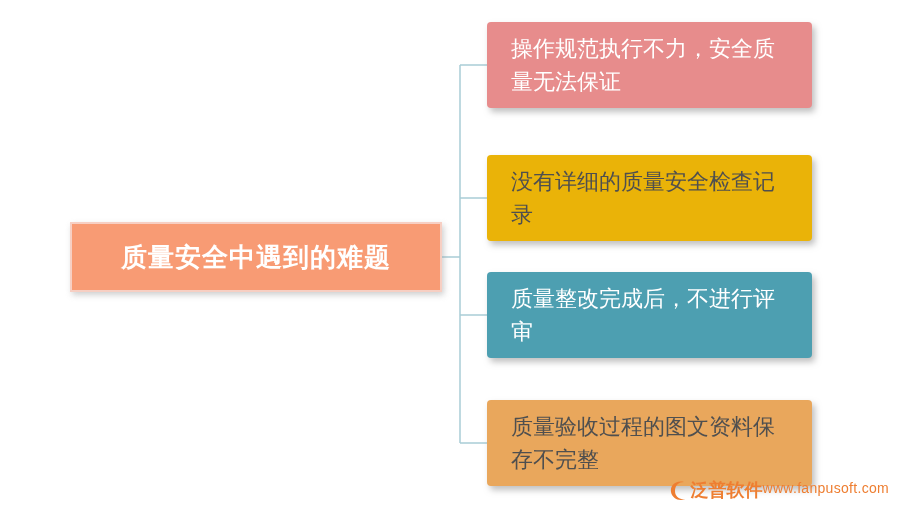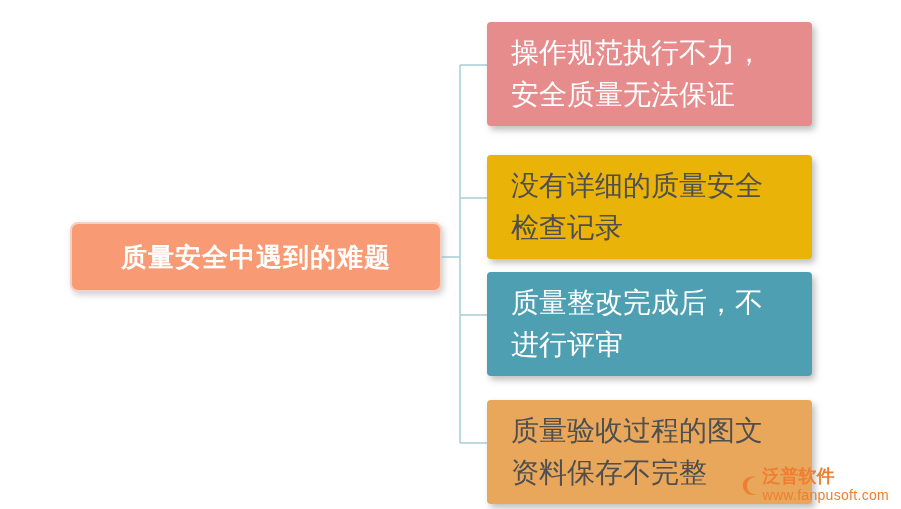--- a/index.html
+++ b/index.html
@@ -3,43 +3,43 @@
 <meta charset="utf-8">
 <style>
   html,body{margin:0;padding:0;background:#ffffff;}
   .canvas{
     position:relative;width:901px;height:509px;background:#ffffff;overflow:hidden;
     font-family:"Liberation Sans","DejaVu Sans",sans-serif;
   }
   .connectors{position:absolute;left:0;top:0;pointer-events:none;}
   .root-node{
     position:absolute;left:70px;top:222px;width:372px;height:70px;box-sizing:border-box;
-    border:2px solid;border-radius:8px;
+    border:2px solid;border-radius:0;
     display:flex;align-items:center;justify-content:center;
     font-size:26px;font-weight:bold;letter-spacing:1px;
     box-shadow:2px 3px 6px rgba(150,150,150,0.45);
     cursor:default;
   }
   .child{
     position:absolute;left:487px;width:325px;box-sizing:border-box;
-    padding:10px 24px;font-size:28px;line-height:1.5;
+    padding:10px 24px;font-size:22px;line-height:1.5;
     border-radius:4px;
     box-shadow:3px 4px 6px rgba(130,130,130,0.5);
     cursor:default;
   }
   .c1{top:22px}
   .c2{top:155px}
   .c3{top:272px}
   .c4{top:400px}
   .watermark{
     position:absolute;right:12px;bottom:6px;
     display:flex;align-items:center;gap:4px;
   }
   .logo svg{display:block}
-  .wm-text{display:flex;flex-direction:column;line-height:1.15;align-items:flex-start;}
+  .wm-text{display:flex;flex-direction:row;line-height:1.15;align-items:flex-start;}
   .brand{font-size:18px;font-weight:bold;}
   .url{font-size:14px;letter-spacing:0.3px;}
 </style>
 </head>
 <body>
 
 <div class="canvas">
 
   <svg class="connectors" width="901" height="509" viewBox="0 0 901 509" xmlns="http://www.w3.org/2000/svg">
     <g fill="none" stroke-width="1.5" stroke="#A9CDD6">

